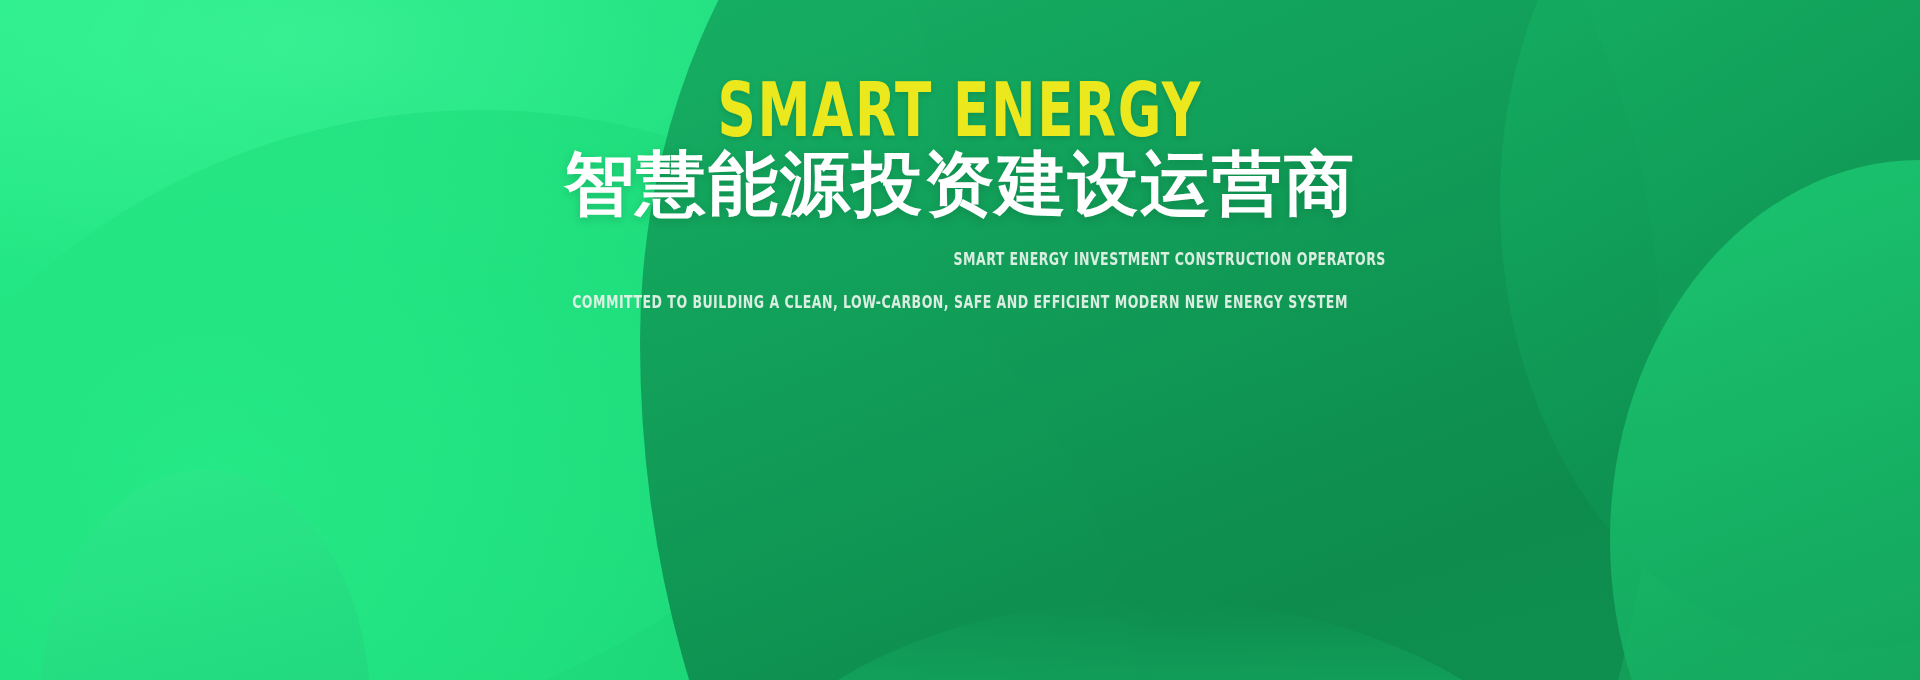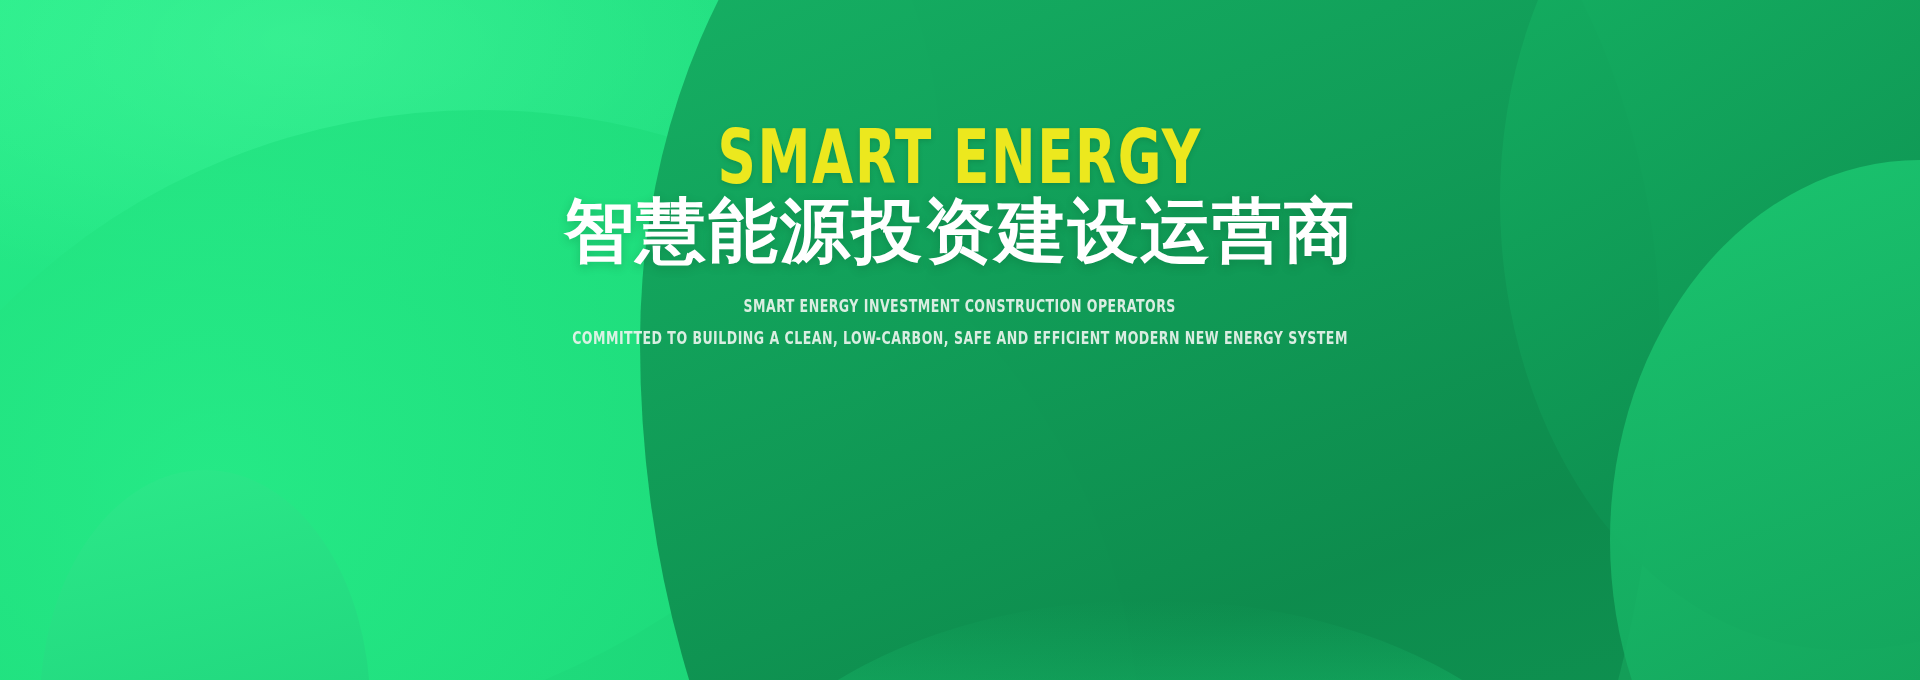--- a/index.html
+++ b/index.html
@@ -71,21 +71,21 @@
     border-radius:50%;
     background:radial-gradient(ellipse at 50% 50%,rgba(90,255,170,.35) 0%,rgba(90,255,170,0) 70%);
   }
 
   
   .content{
     position:relative;z-index:5;
     width:100%;height:100%;
     display:flex;flex-direction:column;
     align-items:center;justify-content:flex-start;
-    padding-top:120px;box-sizing:border-box;
+    padding-top:73px;box-sizing:border-box;
     text-align:center;
   }
 
   .title-en{
     font-family:"DejaVu Sans Condensed","Liberation Sans Narrow","Liberation Sans",sans-serif;
     font-weight:700;
     font-size:74px;
     line-height:1;
     letter-spacing:2px;
     color:#ece81e;
@@ -113,21 +113,21 @@
     font-size:40px;
     line-height:1.1;
     letter-spacing:1.5px;
     color:#ffffff;
     white-space:nowrap;
     text-shadow:0 2px 8px rgba(0,70,30,.20);
   }
 
   .sub-en-group{
     margin-top:26px;
-    display:flex;flex-direction:column;align-items:center;gap:12px;
+    display:flex;flex-direction:column;align-items:flex-end;gap:23px;
   }
   .sub-en{
     font-family:"DejaVu Sans Condensed","Liberation Sans Narrow","Liberation Sans",sans-serif;
     font-weight:700;
     font-size:17px;
     letter-spacing:.6px;
     color:#e9f4ec;
     opacity:.93;
     transform:scaleX(.82);
     transform-origin:center;

